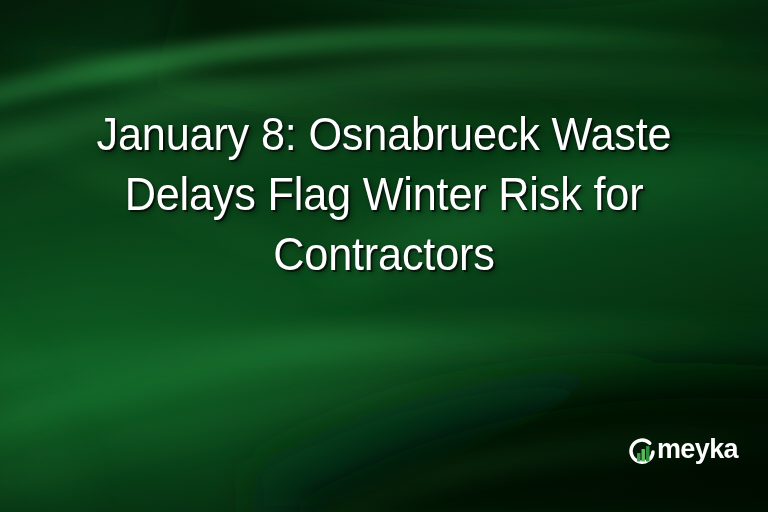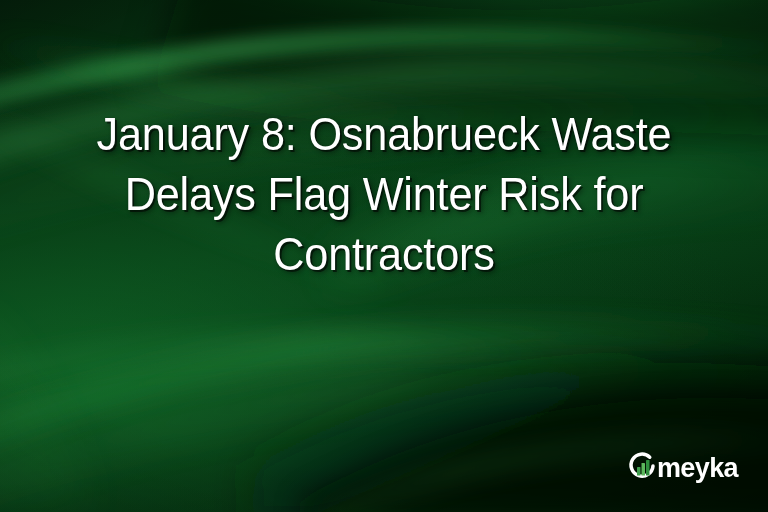--- a/index.html
+++ b/index.html
@@ -60,23 +60,23 @@
     text-shadow:
       2px 2px 0 rgba(0,0,0,0.55),
       3px 3px 5px rgba(0,0,0,0.45),
       0 0 2px rgba(0,0,0,0.30);
   }
 
   
   #brand {
     position: absolute;
     right: 30px;
-    bottom: 30px;
+    bottom: 44px;
     display: flex;
-    align-items: flex-end;
+    align-items: flex-start;
     gap: 1px;
     z-index: 6;
   }
   #brand .mark { width: 32px; height: 32px; display: block; }
   #brand .wordmark {
     color: #ffffff;
     font-size: 27px;
     font-weight: 700;
     letter-spacing: -0.6px;
     line-height: 1;

